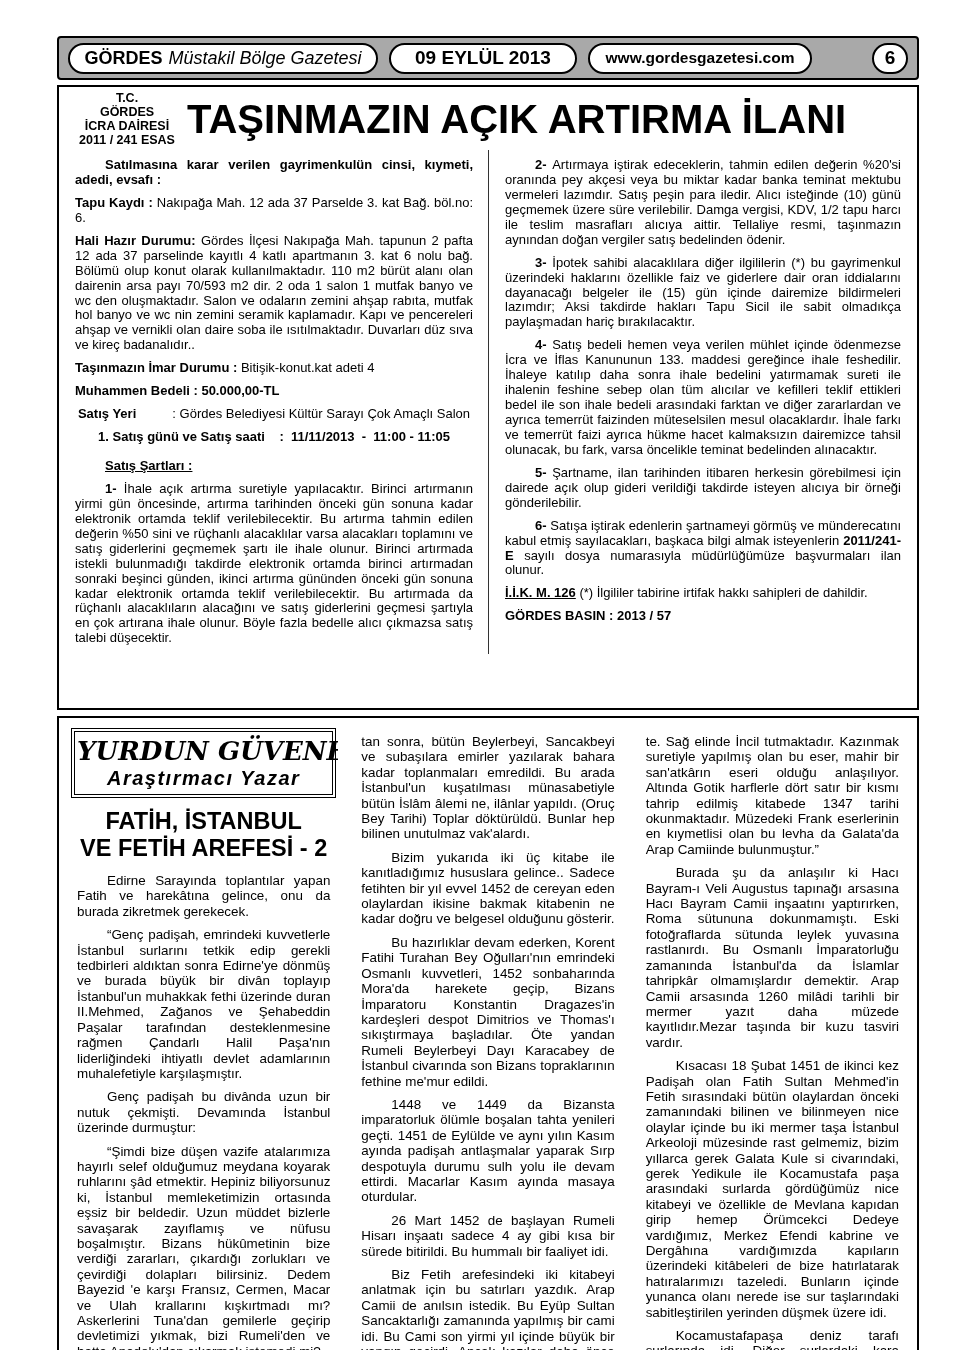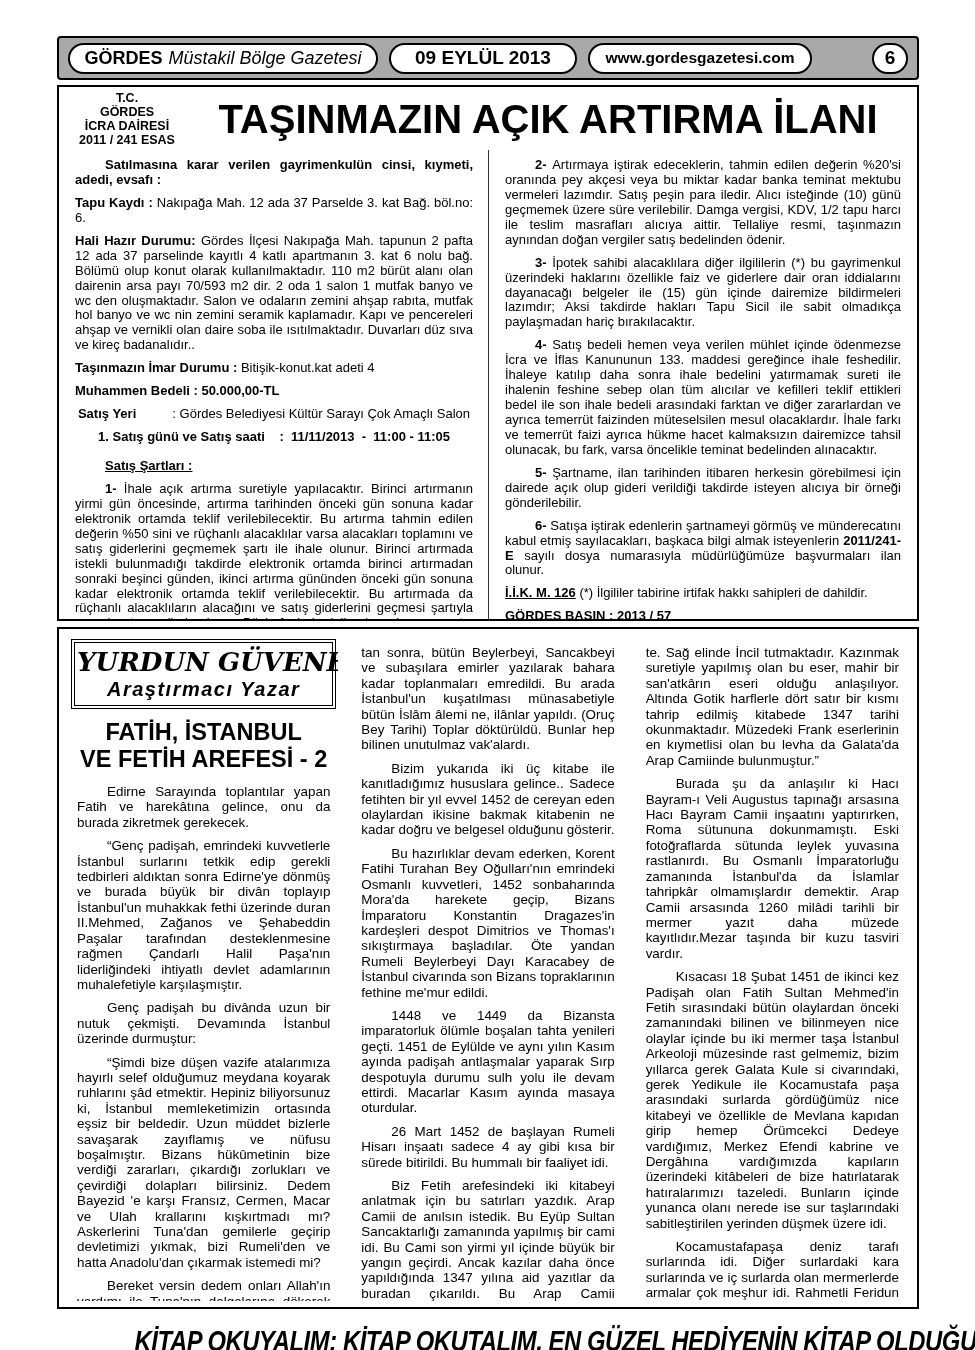--- a/index.html
+++ b/index.html
@@ -46,37 +46,37 @@
     border: 2px solid #000;
     border-radius: 17px;
     display: flex; align-items: center; justify-content: center;
     font-weight: bold; font-size: 19px;
   }
 
   
   .notice-box {
     margin-top: 5px;
     border: 2px solid #000;
-    height: 536px;
+    height: 625px;
     padding: 4px 8px;
     overflow: hidden;
   }
   .notice-header { display: flex; align-items: center; }
   .court-block {
     width: 120px;
     text-align: center;
     font-weight: bold;
     font-size: 12.5px;
     line-height: 1.12;
     flex: 0 0 120px;
   }
   .court-block .court-line { display: block; }
   .notice-title {
     flex: 1;
-    text-align: center;
+    text-align: left;
     font-weight: bold;
     font-size: 40px;
     line-height: 1.05;
     white-space: nowrap;
   }
   .notice-cols { display: flex; margin-top: 3px; }
   .ncol {
     width: 50%;
     font-size: 13px;
     line-height: 1.15;

